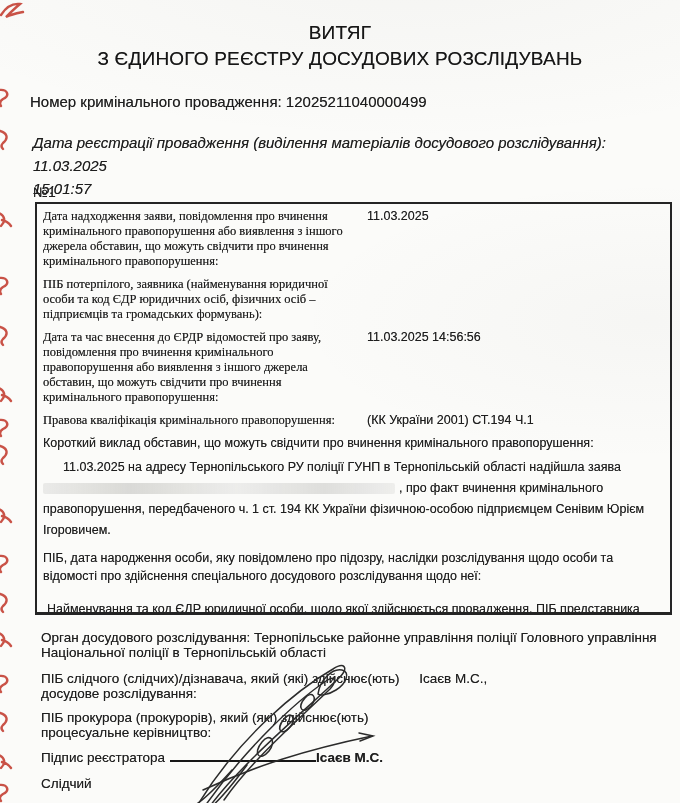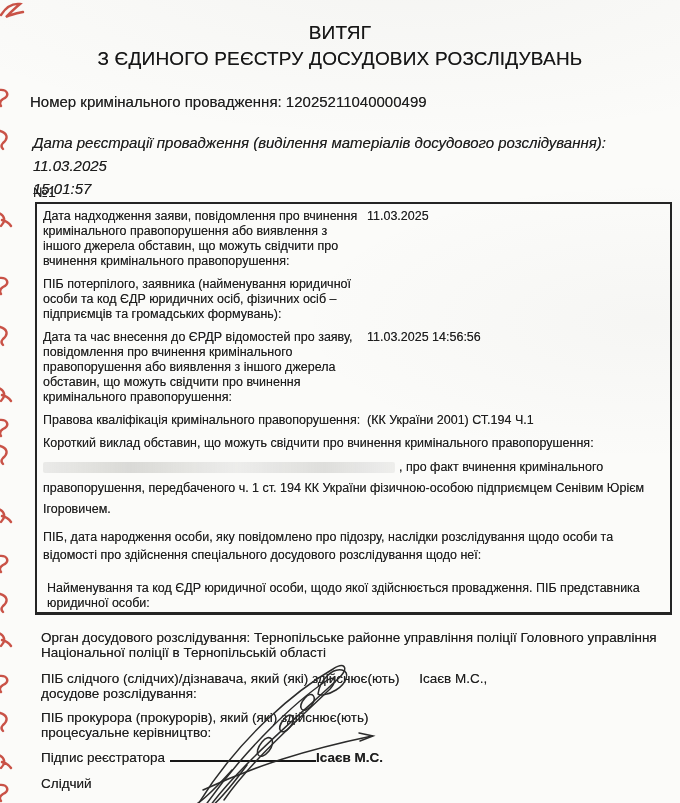--- a/index.html
+++ b/index.html
@@ -19,21 +19,21 @@
   .case-line{position:absolute; left:30px; top:93px; font-size:15px;text-align:center;}
   .reg-date{position:absolute; left:33px; top:131px; width:632px; font-size:15px; line-height:23px;font-style:italic;}
   .record-no{position:absolute; left:33px; top:184px; font-size:14px;}
 
   .case-table{
     position:absolute; left:35px; top:202px; width:637px; height:413px;
     box-sizing:border-box; border:2px solid #242424; border-bottom-width:3px;
     padding:5px 6px 0 6px; font-size:12.5px; line-height:15px; overflow:hidden;
   }
   .trow{display:flex; margin-bottom:8px;}
-  .trow .lbl{width:318px; padding-right:4px;}
+  .trow .lbl{width:318px; padding-right:4px;font-family:Liberation Serif, serif;}
   .trow .val{flex:1; padding-left:2px;}
   .full{margin-bottom:8px;}
   .summary-par{margin-top:6px;}
   .sline{line-height:21px;}
   .sline1{padding-left:20px;}
   .redaction{
     display:inline-block; width:352px; height:11px; vertical-align:middle;
     border-radius:2px; margin-right:4px;
     background:linear-gradient(90deg, rgba(150,150,145,.16), rgba(140,140,135,.30) 25%,
       rgba(155,155,150,.14) 55%, rgba(140,140,138,.26) 80%, rgba(150,150,148,.12));
@@ -116,20 +116,21 @@
     </div>
 
     <div class="trow">
       <div class="lbl">Правова кваліфікація кримінального правопорушення:</div>
       <div class="val">(КК України 2001) СТ.194 Ч.1</div>
     </div>
 
     <div class="full">
       <div>Короткий виклад обставин, що можуть свідчити про вчинення кримінального правопорушення:</div>
       <div class="summary-par">
+        <div class="sline sline1">11.03.2025 на адресу Тернопільського РУ поліції ГУНП в Тернопільській області надійшла заява</div>
         <div class="sline"><span class="redaction"></span><span>, про факт вчинення кримінального</span></div>
         <div class="sline">правопорушення, передбаченого ч. 1 ст. 194 КК України фізичною-особою підприємцем Сенівим Юрієм Ігоровичем.</div>
       </div>
     </div>
 
     <div class="full suspect">ПІБ, дата народження особи, яку повідомлено про підозру, наслідки розслідування щодо особи та відомості про здійснення спеціального досудового розслідування щодо неї:</div>
 
     <div class="full legal">Найменування та код ЄДР юридичної особи, щодо якої здійснюється провадження. ПІБ представника юридичної особи:</div>
 
   </div>

